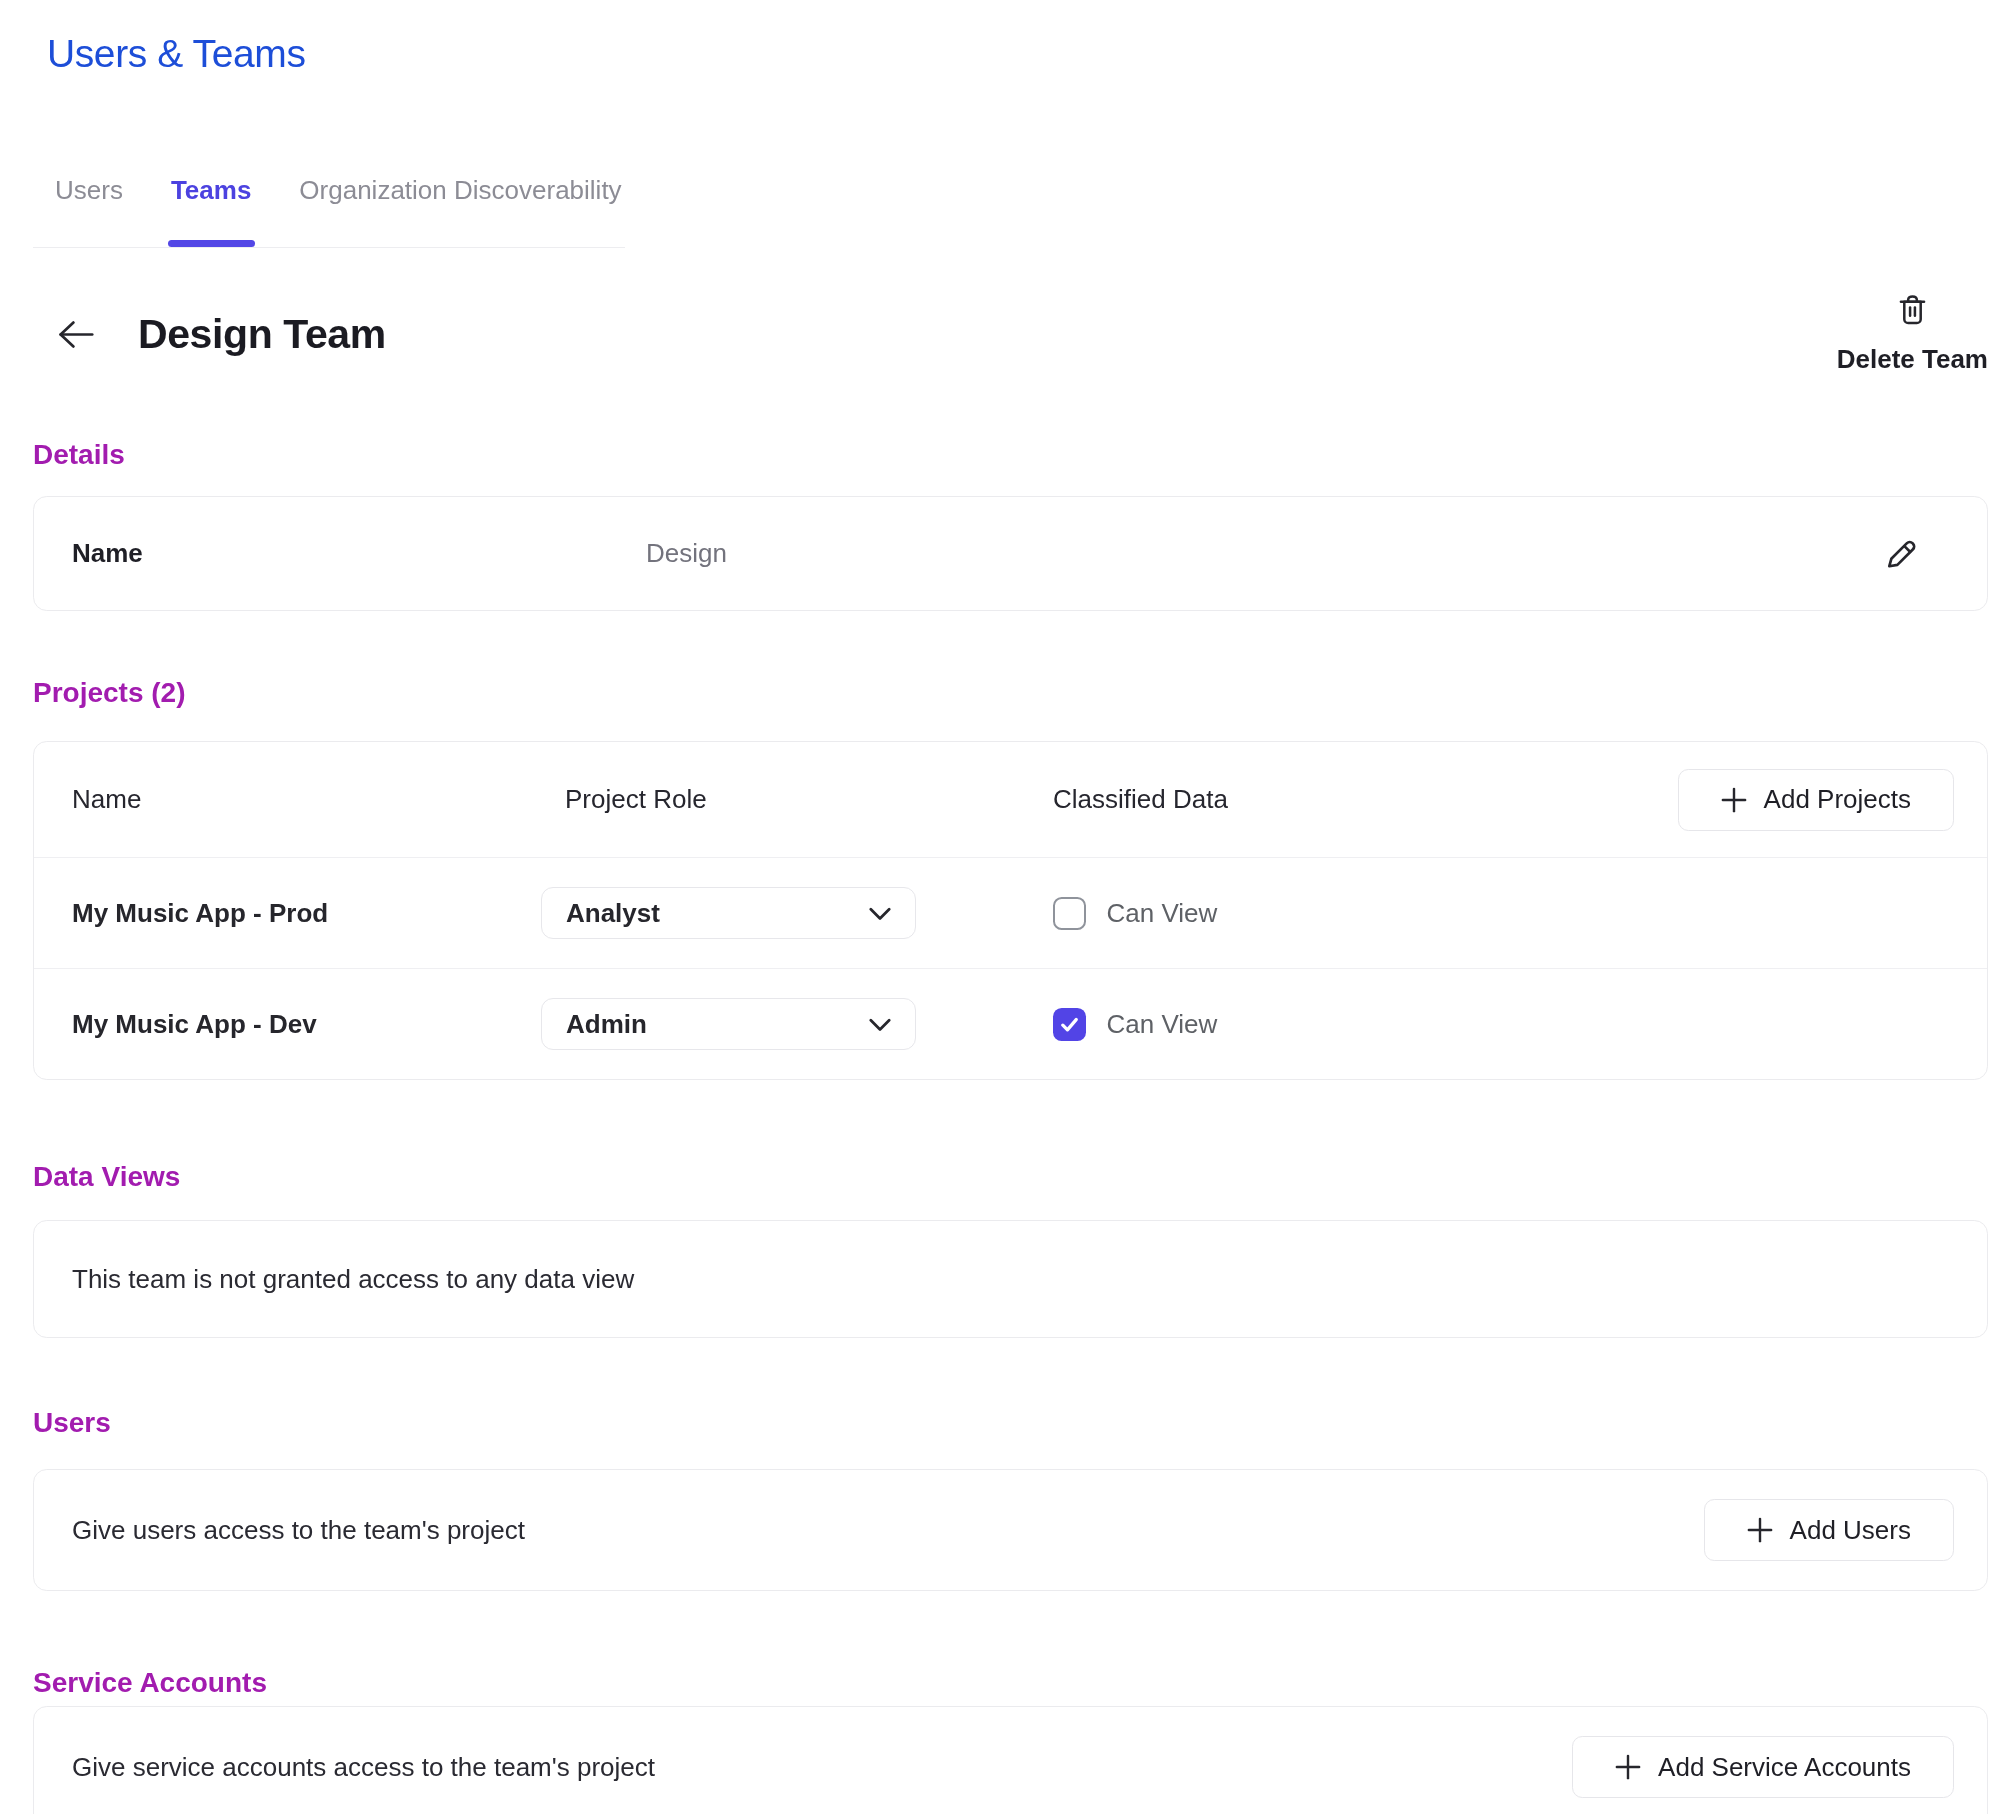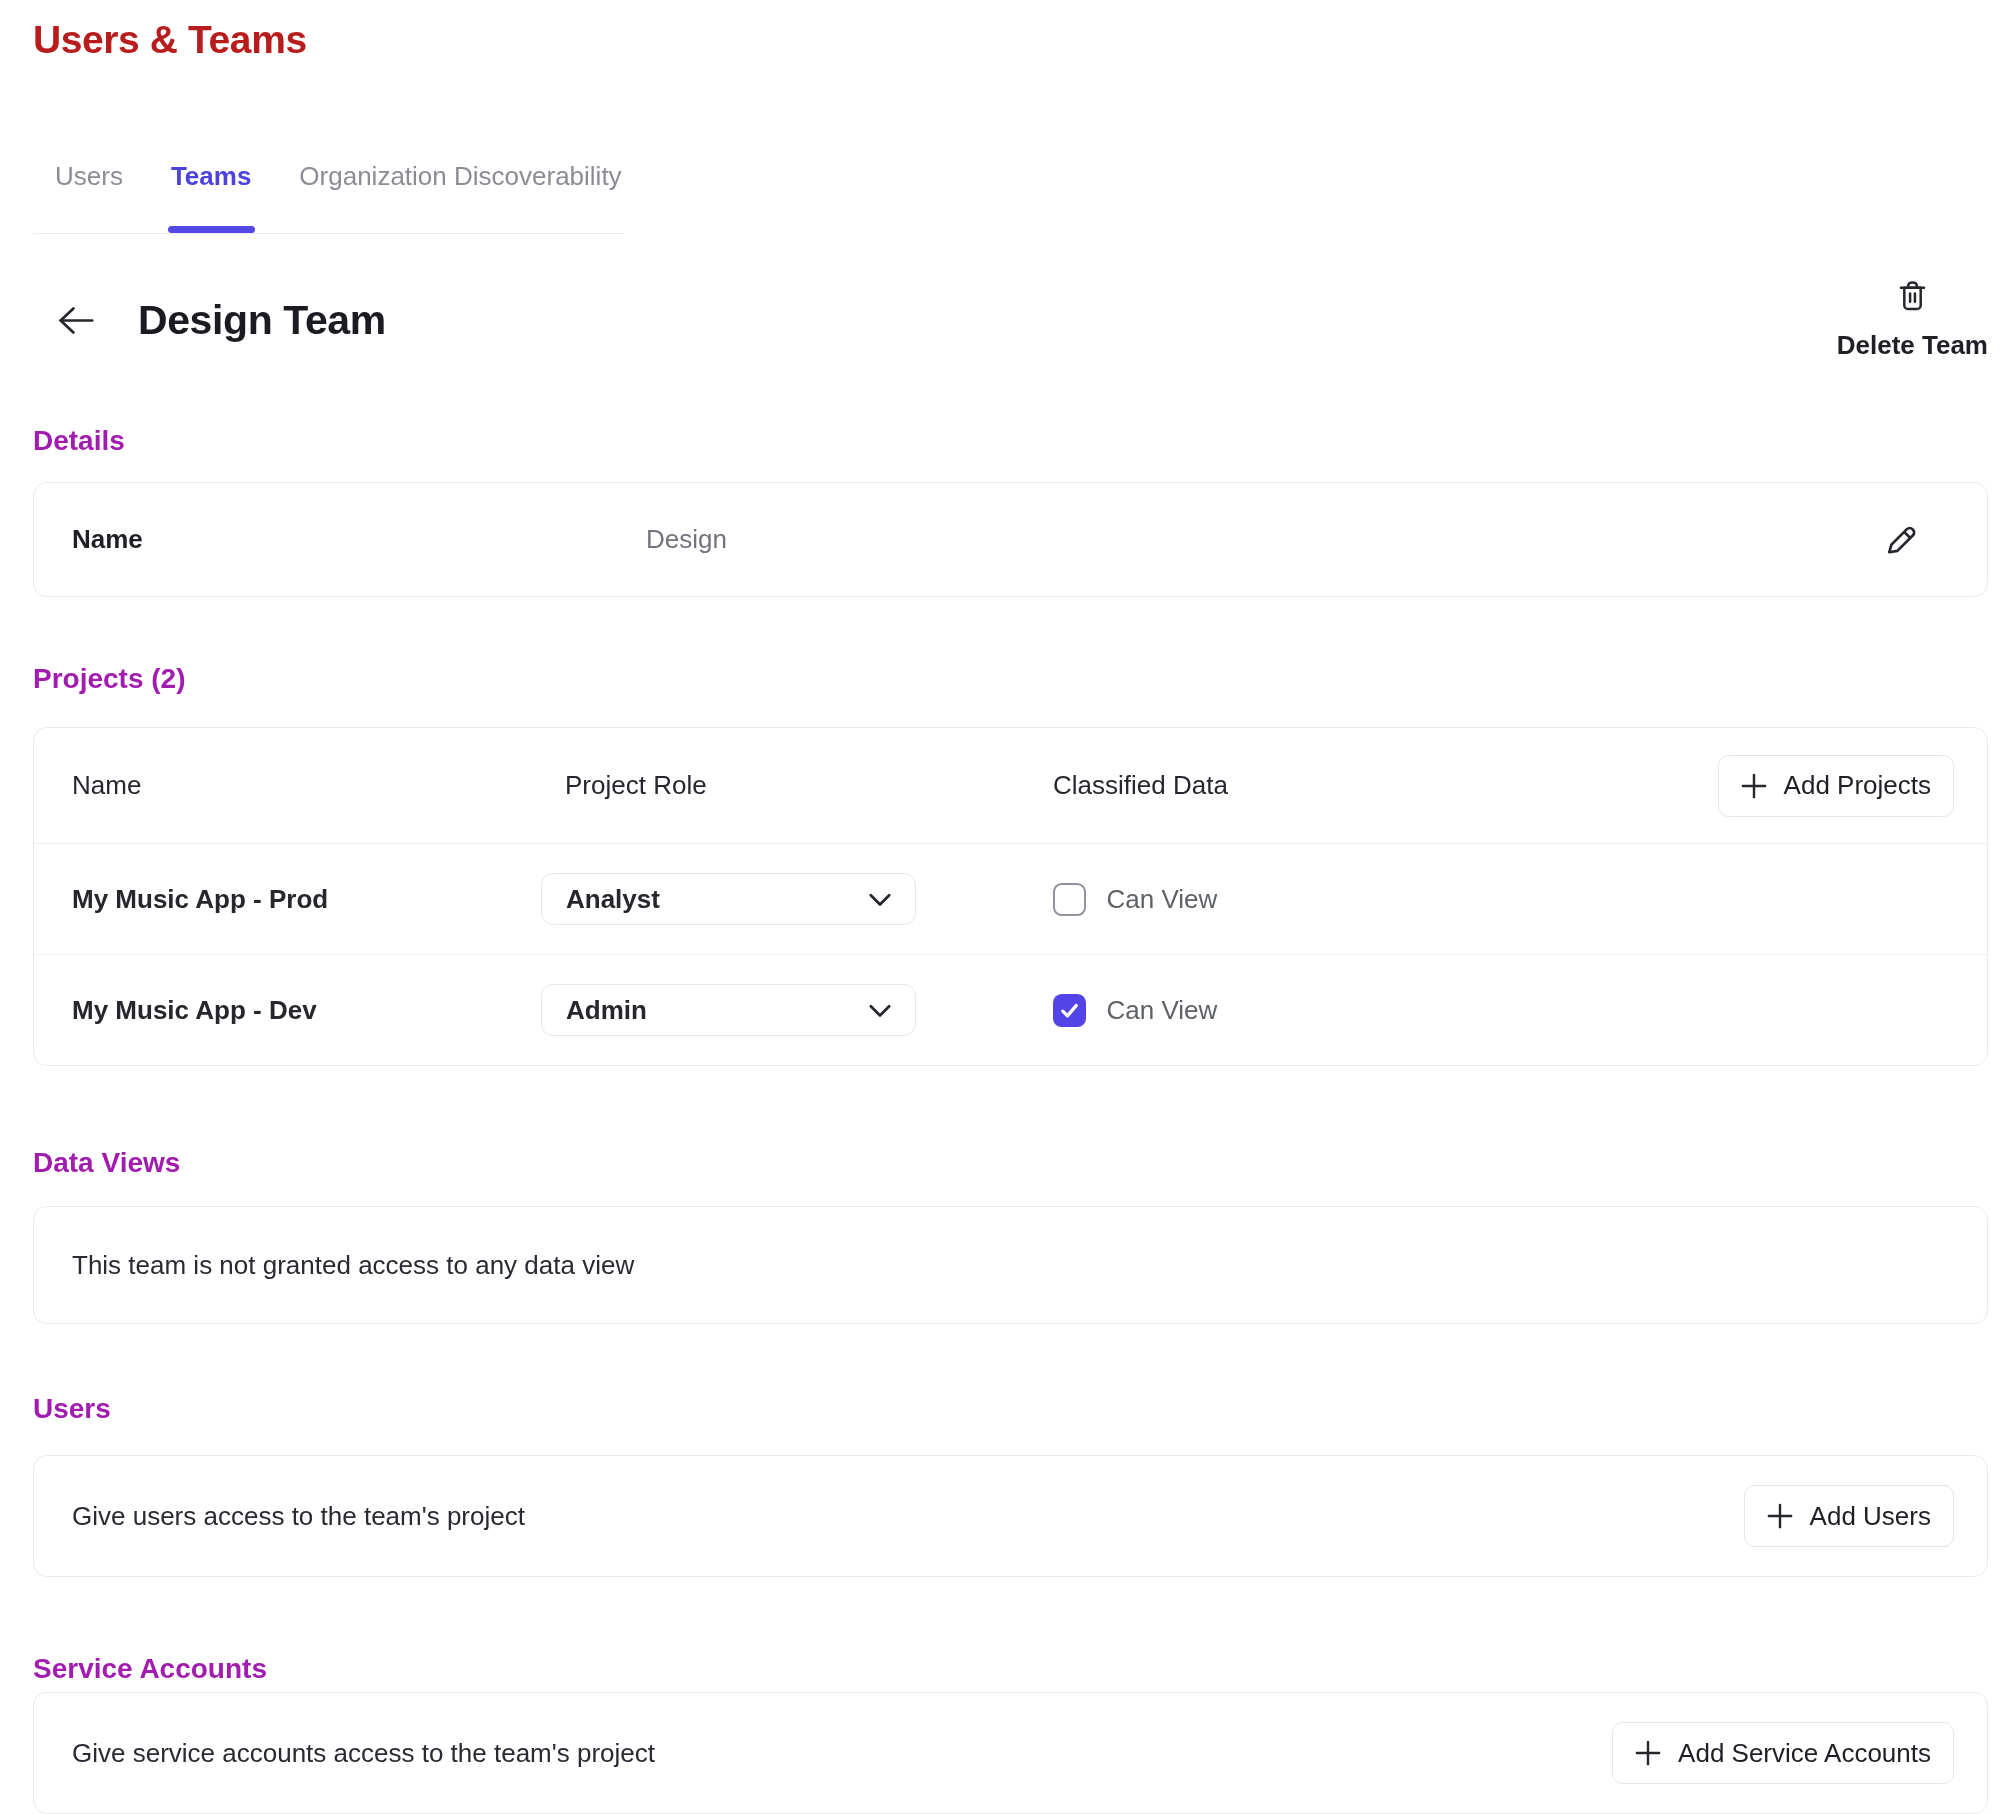--- a/index.html
+++ b/index.html
@@ -12,26 +12,26 @@
     overflow: hidden;
   }
   .page {
     width: 100%;
     height: 100%;
     padding: 15.4px 29px 0 33px;
   }
 
   
   .page-title {
-    margin: 0;
+    margin: 14px;
     font-size: 39px;
     line-height: 50px;
-    font-weight: 700;
+    font-weight: 400;
     letter-spacing: -0.4px;
-    color: #b91c1c;
+    color: #1d4ed8;
   }
 
   
   .tabs-wrap {
     margin-top: 96px;
     width: 592px;
     border-bottom: 1.7px solid #ededf0;
   }
   .tabs {
     display: flex;
@@ -211,21 +211,21 @@
     font-size: 26px;
     color: #5e6166;
   }
 
   
   .btn {
     display: inline-flex;
     align-items: center;
     gap: 17px;
     height: 62px;
-    padding: 0 22px;
+    padding: 0 42px;
     border: 1.7px solid #e6e6ea;
     border-radius: 10.3px;
     background: #fff;
     font-family: inherit;
     font-size: 26px;
     font-weight: 500;
     color: #1f1f26;
     cursor: pointer;
     white-space: nowrap;
     justify-self: end;

